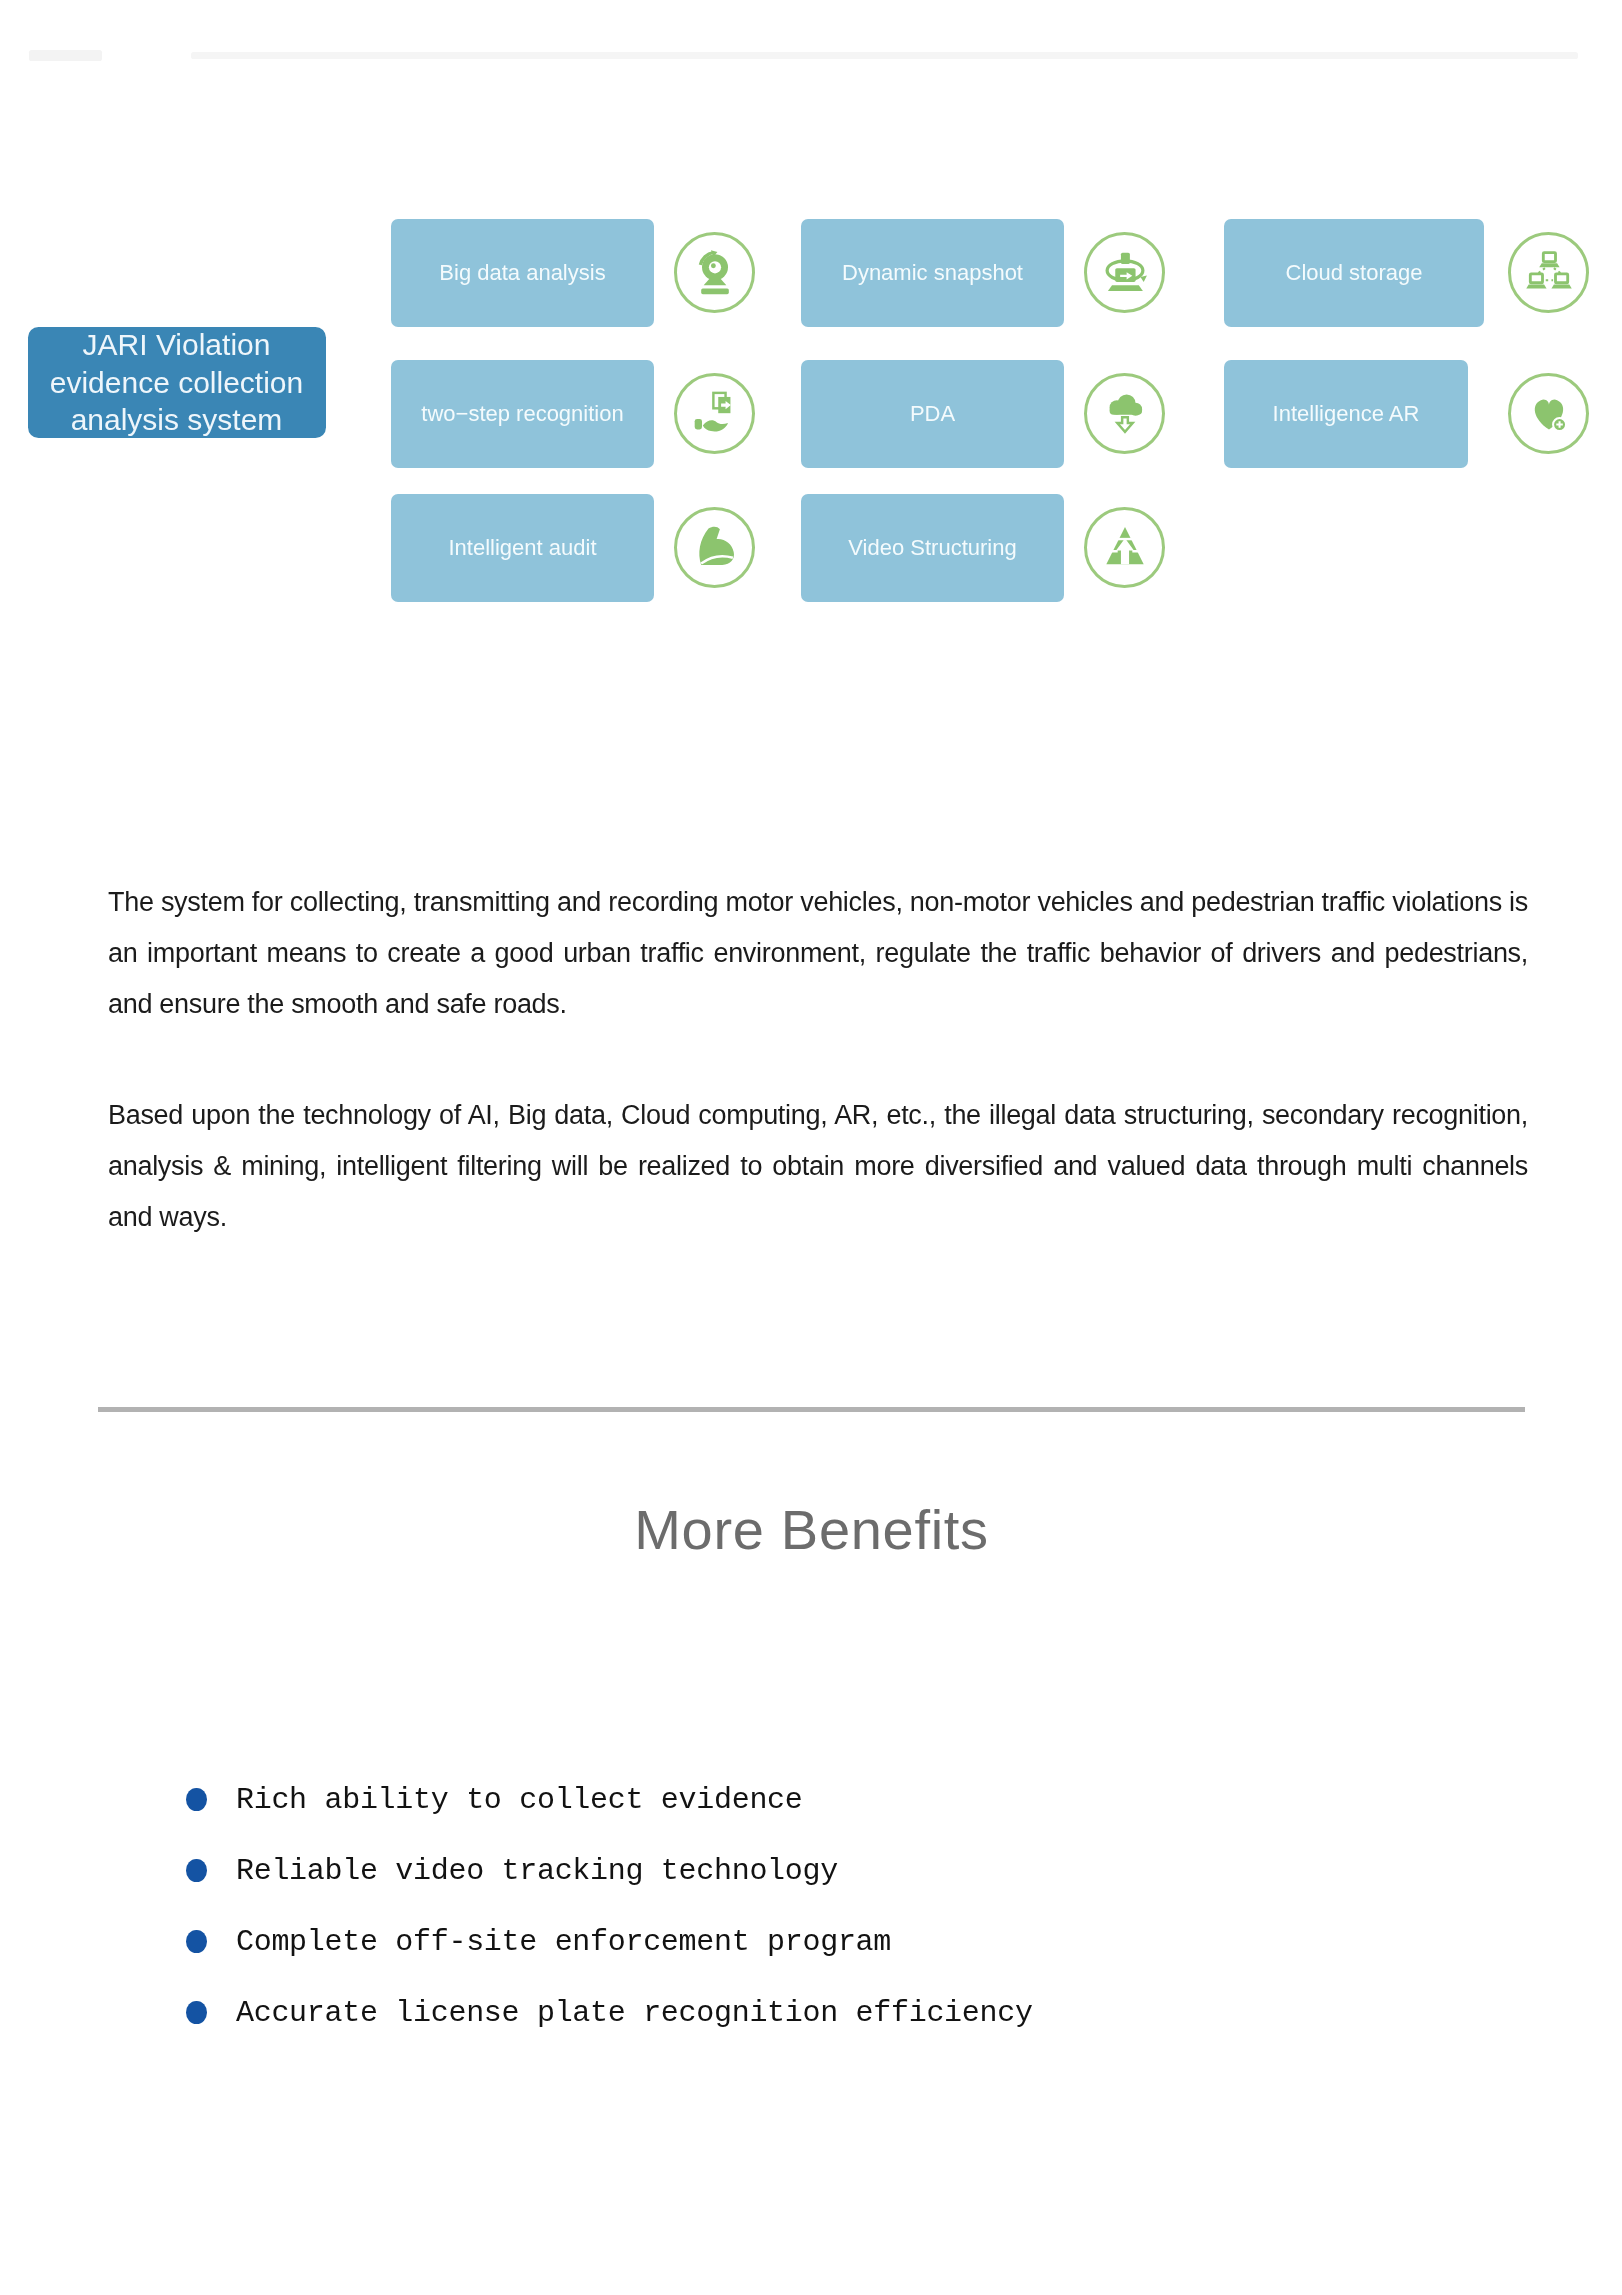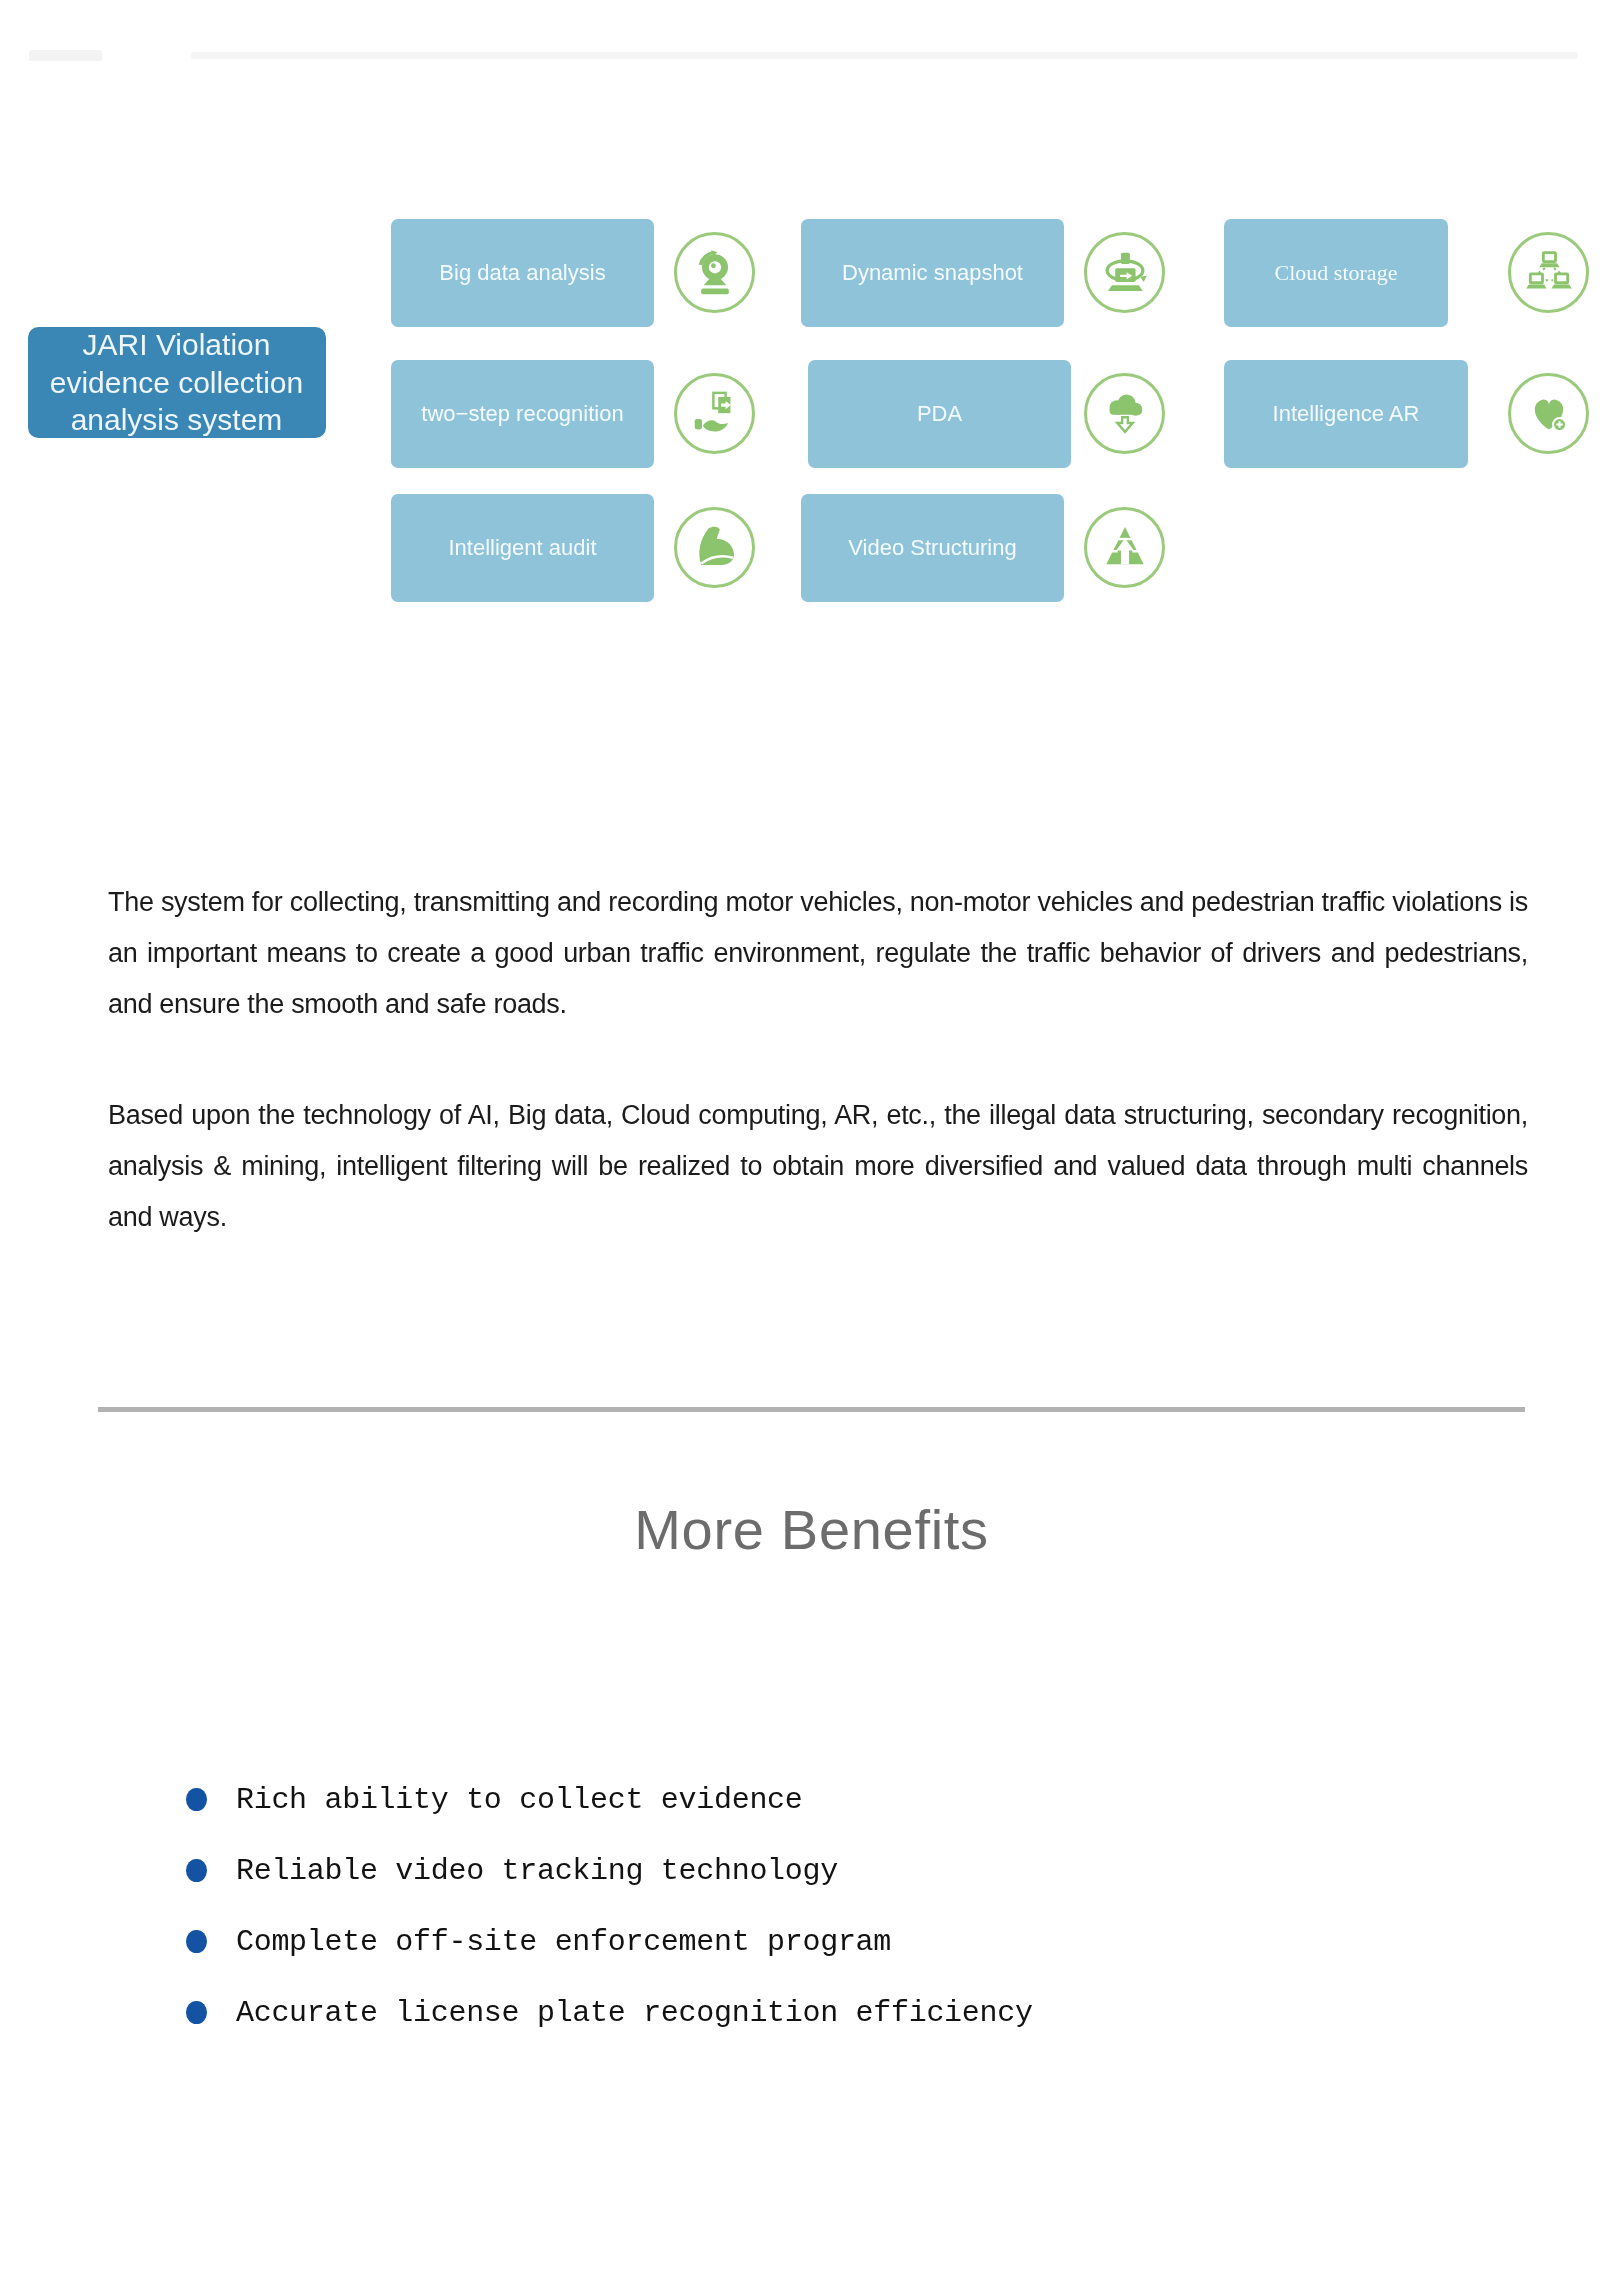--- a/index.html
+++ b/index.html
@@ -25,23 +25,23 @@
   }
   .tile{
     position:absolute;width:263px;height:108px;
     background:#8fc3da;border-radius:7px;
     color:#f4fbfd;font-size:22px;line-height:1.2;
     display:flex;align-items:center;justify-content:center;text-align:center;
     padding:0 17px;box-sizing:border-box;
   }
   .t1{left:391px;top:219px;}
   .t2{left:801px;top:219px;}
-  .t3{left:1224px;top:219px;width:224px;font-family:Liberation Serif, serif;}
+  .t3{left:1224px;top:219px;width:260px;}
   .t4{left:391px;top:360px;}
-  .t5{left:801px;top:360px;margin-left:7px;}
+  .t5{left:801px;top:360px;}
   .t6{left:1224px;top:360px;width:244px;}
   .t7{left:391px;top:494px;}
   .t8{left:801px;top:494px;}
 
   .icon-circle{
     position:absolute;width:81px;height:81px;box-sizing:border-box;
     border:3.9px solid #9cca7d;border-radius:50%;background:#ffffff;
     display:flex;align-items:center;justify-content:center;
   }
   .icon-circle svg{width:52px;height:52px;}

